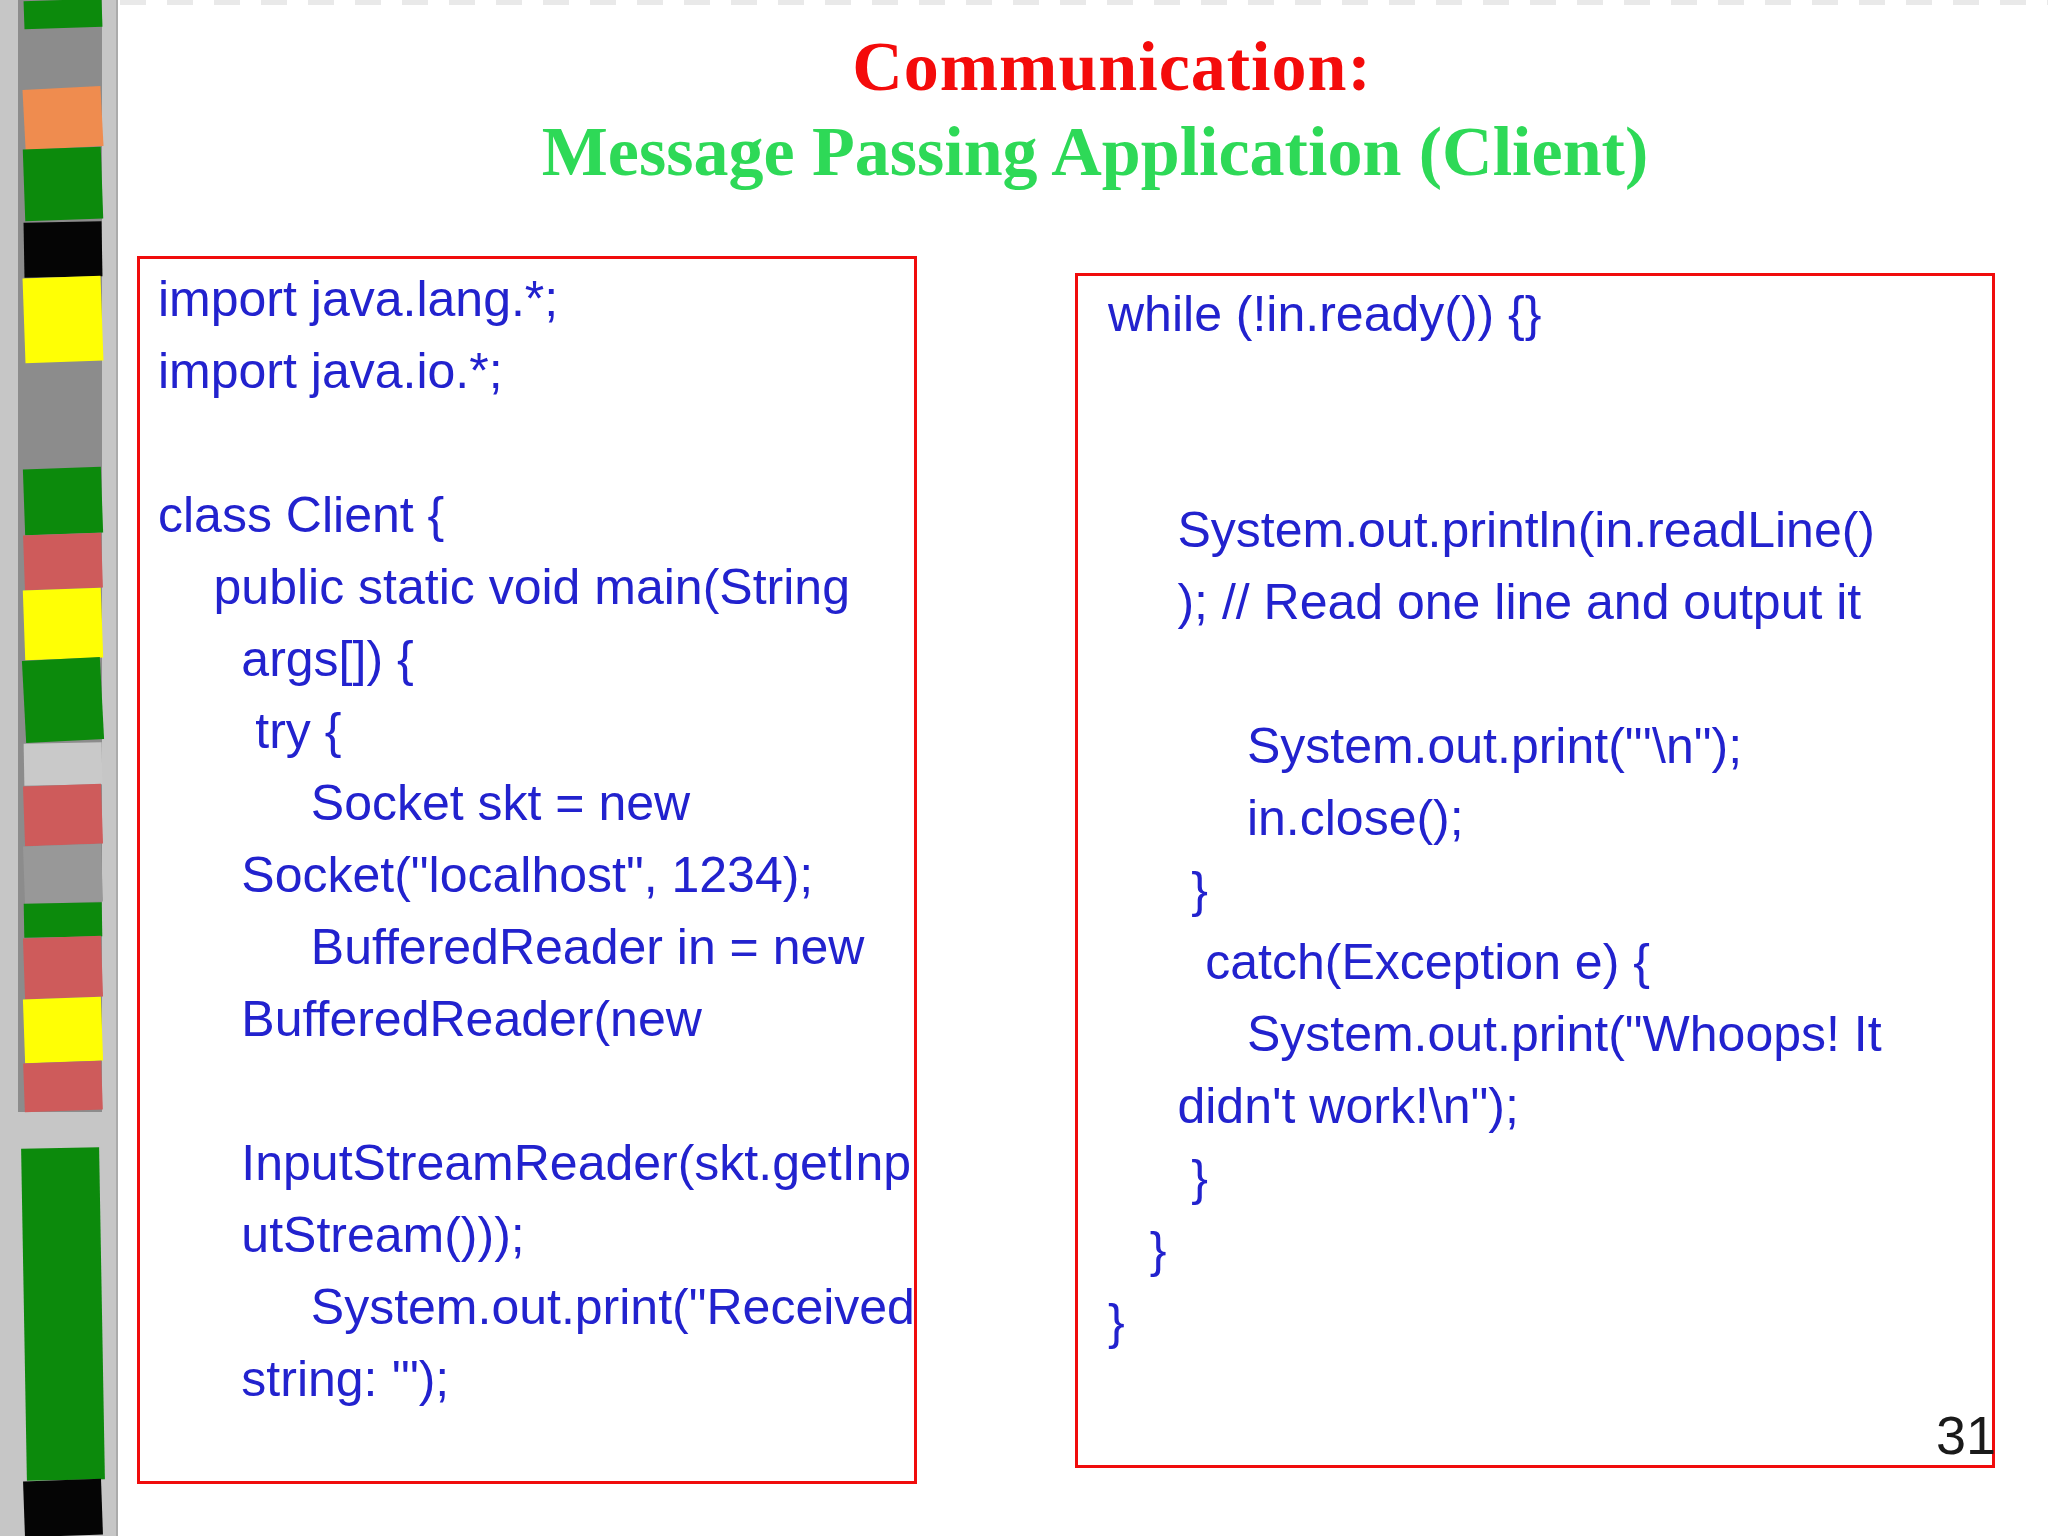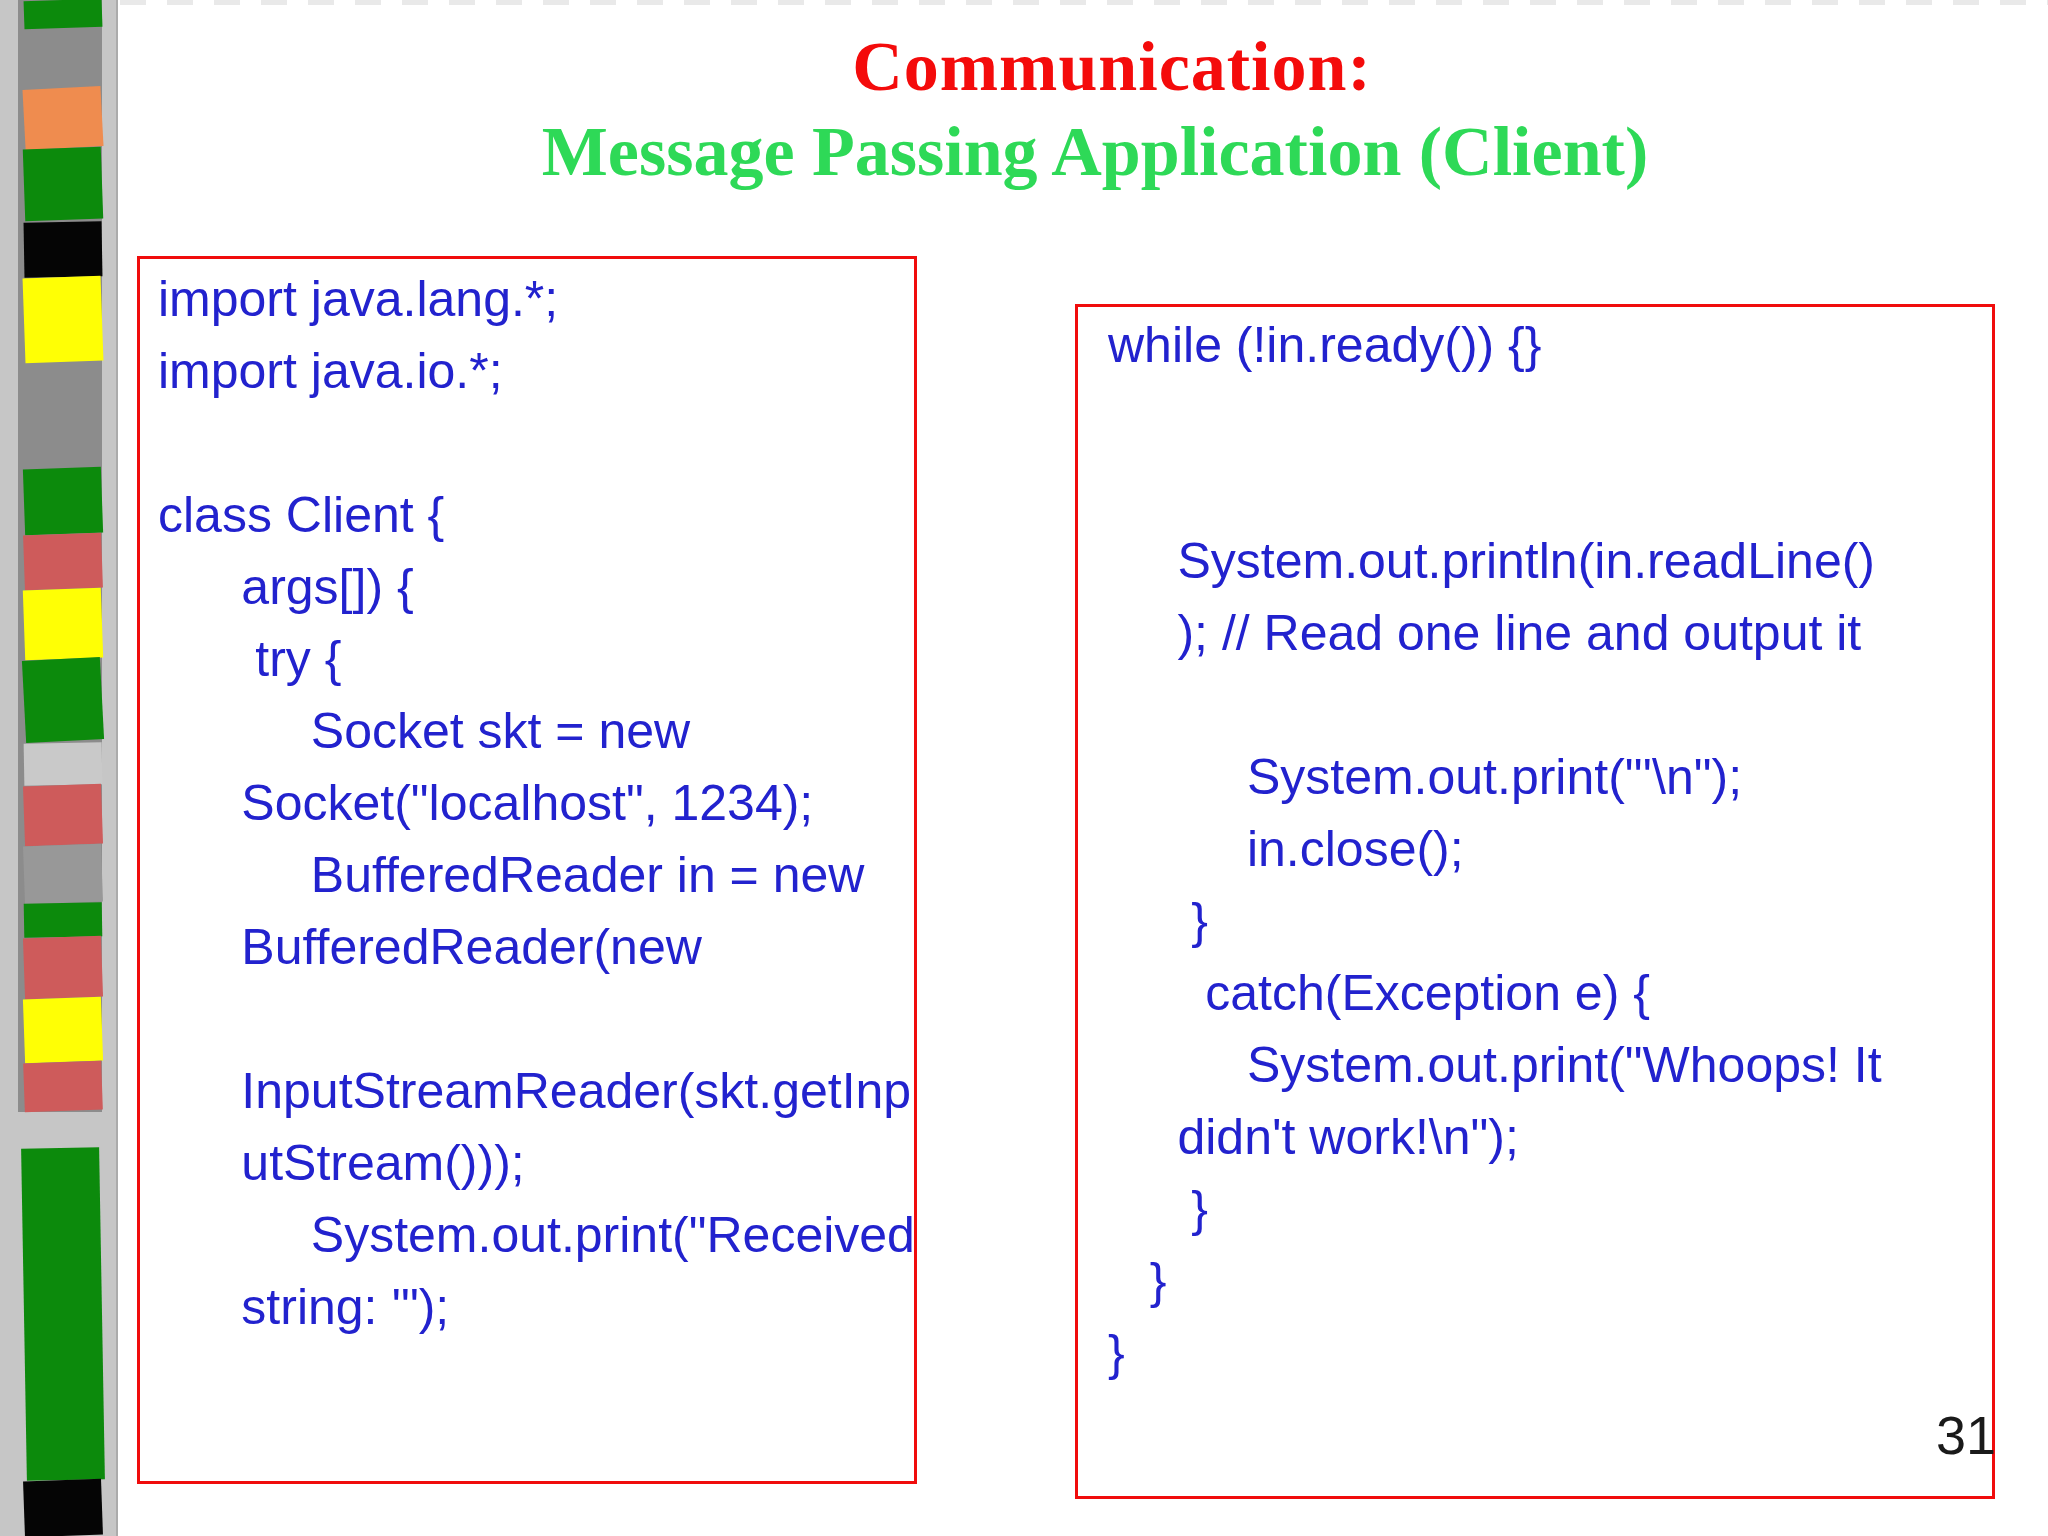--- a/index.html
+++ b/index.html
@@ -28,21 +28,21 @@
 
   .headings{position:absolute;left:118px;top:0;width:1930px;text-align:center;}
   .title{margin-top:28px;font-family:"Liberation Serif",serif;font-weight:bold;
     font-size:70px;line-height:1.1;color:var(--title-red);letter-spacing:1px;
     padding-left:58px;text-align:center;}
   .subtitle{margin-top:8px;font-family:"Liberation Serif",serif;font-weight:bold;
     font-size:70px;line-height:1.1;color:var(--subtitle-green);padding-left:24px;}
 
   .code-box{position:absolute;border:3px solid var(--border-red);background:#fff;}
   .code-box.left{left:137px;top:256px;width:780px;height:1228px;padding:4px 0 0 18px;}
-  .code-box.right{left:1075px;top:273px;width:920px;height:1195px;padding:2px 0 0 30px;margin-top:31px;}
+  .code-box.right{left:1075px;top:273px;width:920px;height:1195px;padding:2px 0 0 30px;}
   .code-line{white-space:pre;font-size:50px;line-height:72px;color:var(--code-blue);
     font-family:"Liberation Sans",sans-serif;}
 
   .page-number{position:absolute;left:1936px;top:1404px;font-size:54px;
     color:var(--page-num);font-family:Liberation Sans, sans-serif;}
 </style>
 </head>
 <body>
 
 <div class="slide">
@@ -76,20 +76,21 @@
   <div class="headings">
     <div class="title">Communication:</div>
     <div class="subtitle">Message Passing Application (Client)</div>
   </div>
 
   <div class="code-box left" id="left-code-lines">
       <div class="code-line">import java.lang.*;</div>
       <div class="code-line">import java.io.*;</div>
       <div class="code-line"> </div>
       <div class="code-line">class Client {</div>
+      <div class="code-line">    public static void main(String</div>
       <div class="code-line">      args[]) {</div>
       <div class="code-line">       try {</div>
       <div class="code-line">           Socket skt = new</div>
       <div class="code-line">      Socket("localhost", 1234);</div>
       <div class="code-line">           BufferedReader in = new</div>
       <div class="code-line">      BufferedReader(new</div>
       <div class="code-line"> </div>
       <div class="code-line">      InputStreamReader(skt.getInp</div>
       <div class="code-line">      utStream()));</div>
       <div class="code-line">           System.out.print("Received</div>

